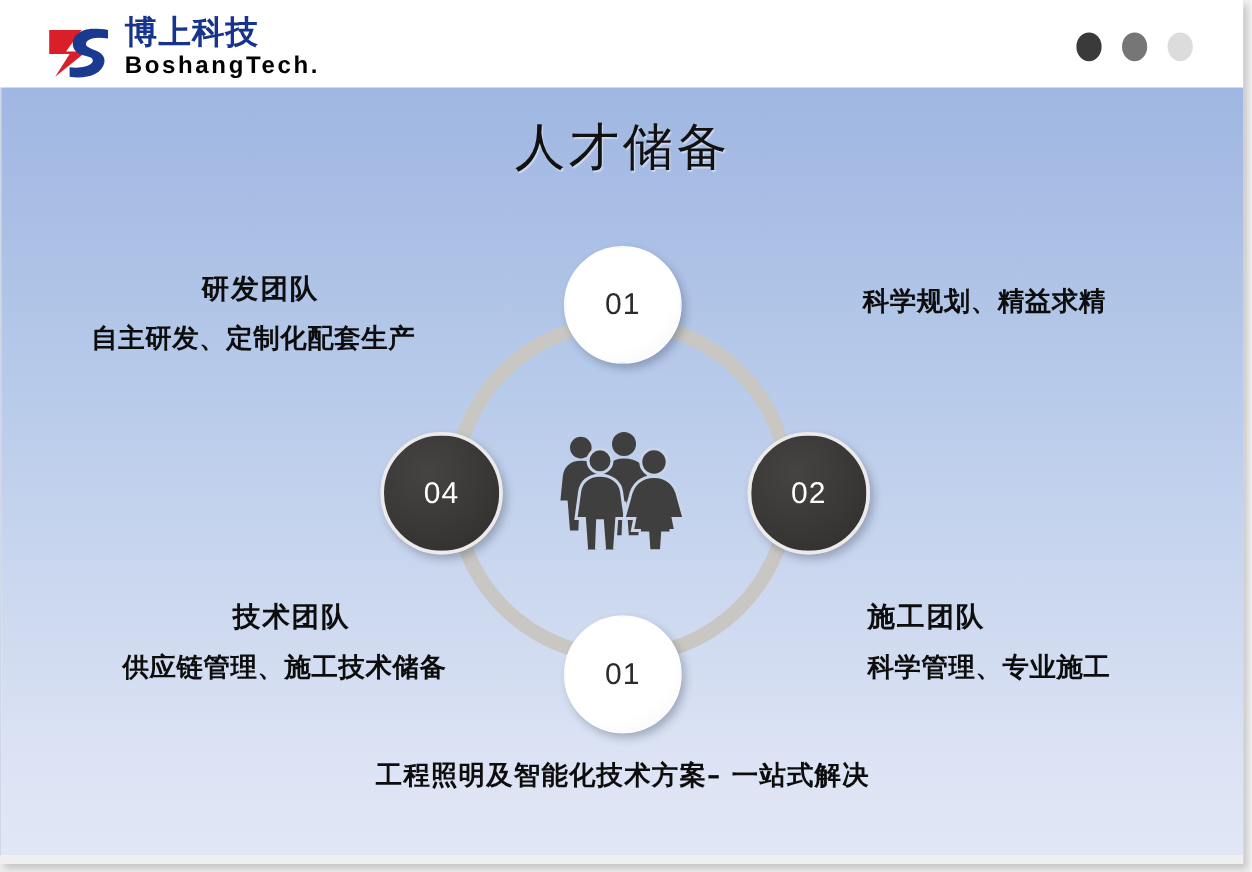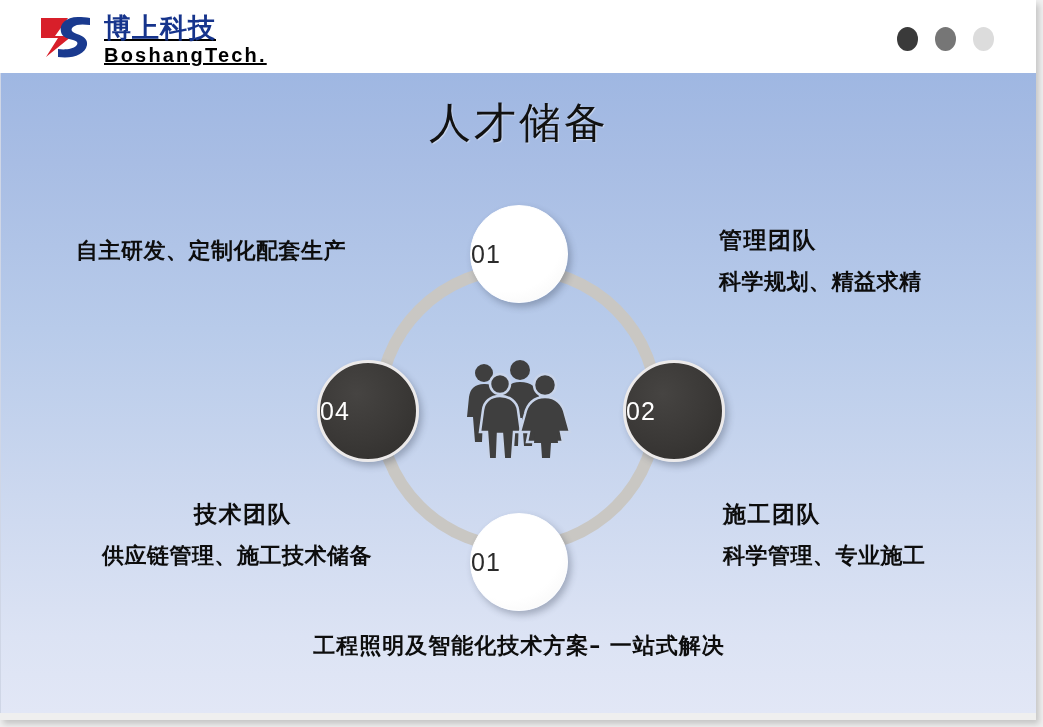--- a/index.html
+++ b/index.html
@@ -17,21 +17,21 @@
   }
 
   
   .header{
     position:absolute;left:0;top:0;width:1036px;height:73px;
     background:#ffffff;
     border-bottom:1px solid #e2e2e2;
   }
   .logo{
     position:absolute;left:38px;top:14px;
-    display:flex;align-items:flex-start;text-decoration:underline;
+    display:flex;align-items:flex-end;
   }
   .logo-mark{position:relative;width:60px;height:46px;flex:0 0 auto;}
   .logo-text{margin-left:6px;display:flex;flex-direction:column;justify-content:center;}
   .logo-cn{
     font-family:"DejaVu Sans","Liberation Sans",sans-serif;
     font-size:27px;font-weight:bold;color:#16348c;
     letter-spacing:1px;line-height:1.05;
   }
   .logo-en{
     font-family:"Liberation Sans",sans-serif;
@@ -91,21 +91,21 @@
     border:12px solid #c9c7c3;border-radius:50%;
     box-sizing:content-box;
   }
   .people{
     position:absolute;left:50%;top:50%;
     transform:translate(-50%,-50%);
     width:112px;height:100px;
   }
   .node{
     position:absolute;width:96px;height:96px;border-radius:50%;
-    display:flex;align-items:center;justify-content:flex-start;
+    display:flex;align-items:center;justify-content:center;
     font-family:"Liberation Sans",sans-serif;
     font-size:25px;letter-spacing:1px;
     box-shadow:3px 4px 7px rgba(40,50,70,0.30);
   }
   .node.light{
     background:radial-gradient(circle at 38% 32%,#ffffff 0%,#ffffff 62%,#f4f4f4 100%);
     color:#2b2b2b;
     border:1px solid #ffffff;
   }
   .node.dark{
@@ -149,25 +149,25 @@
       <span class="dot d2"></span>
       <span class="dot d3"></span>
     </div>
   </div>
 
   <div class="body">
 
     <div class="page-title">人才储备</div>
 
     <div class="label-block lb-rd">
+      <div class="lt">研发团队</div>
       <div class="ls">自主研发、定制化配套生产</div>
     </div>
 
     <div class="label-block lb-mg">
-      <div class="lt">管理团队</div>
       <div class="ls">科学规划、精益求精</div>
     </div>
 
     <div class="label-block lb-tech">
       <div class="lt">技术团队</div>
       <div class="ls">供应链管理、施工技术储备</div>
     </div>
 
     <div class="label-block lb-cons">
       <div class="lt">施工团队</div>

